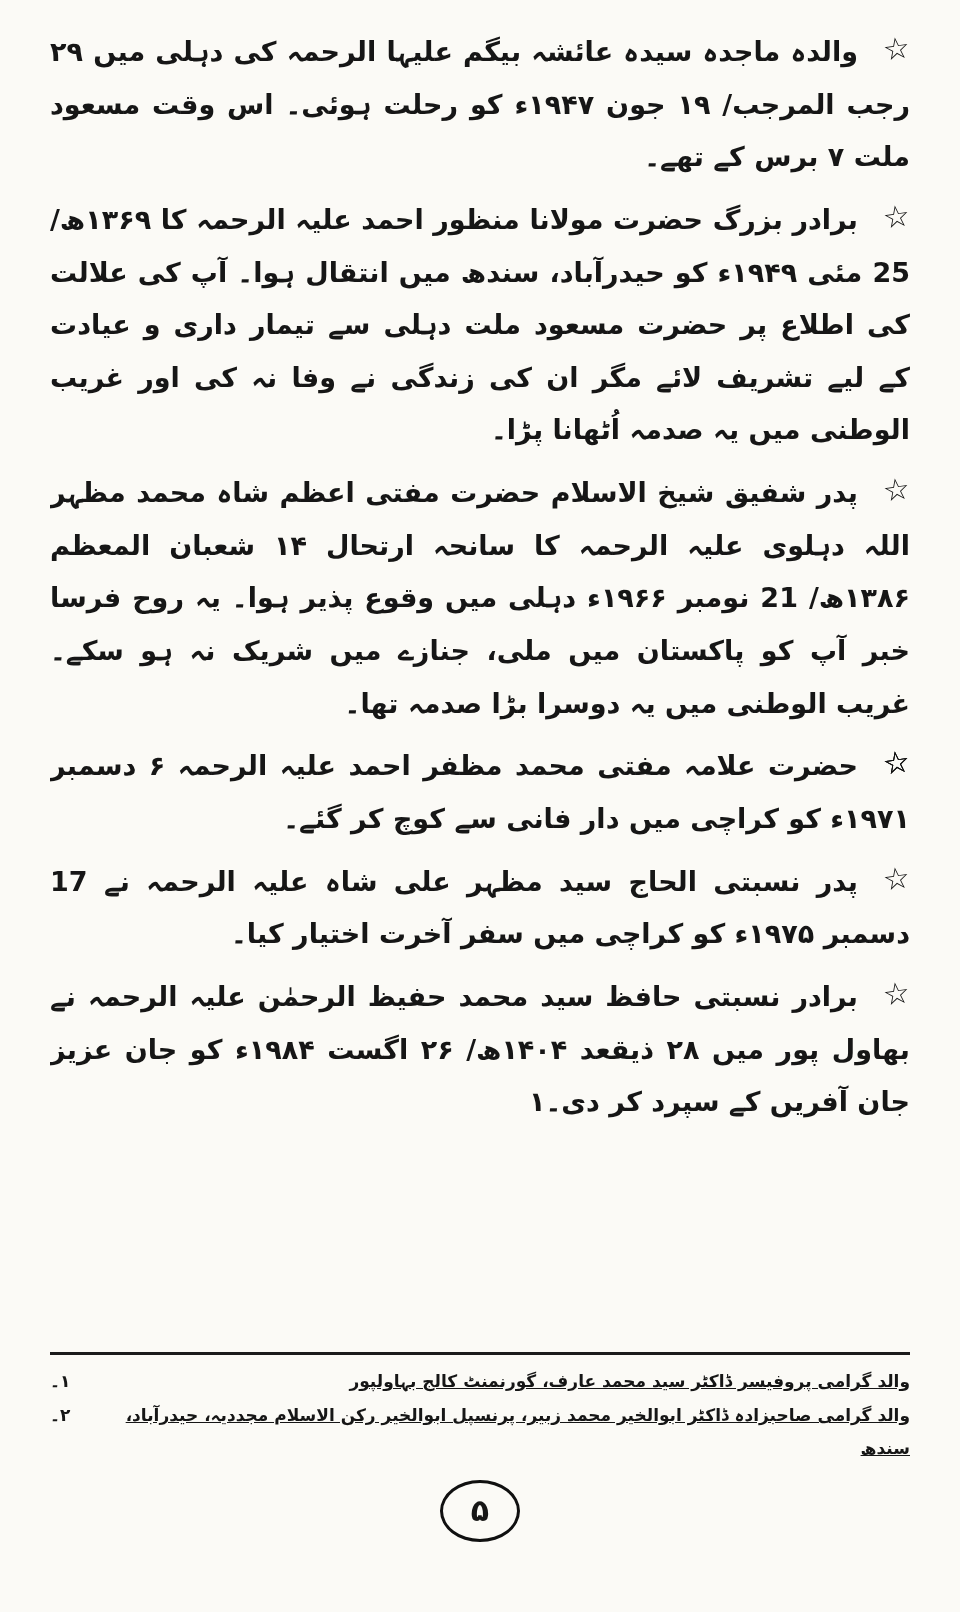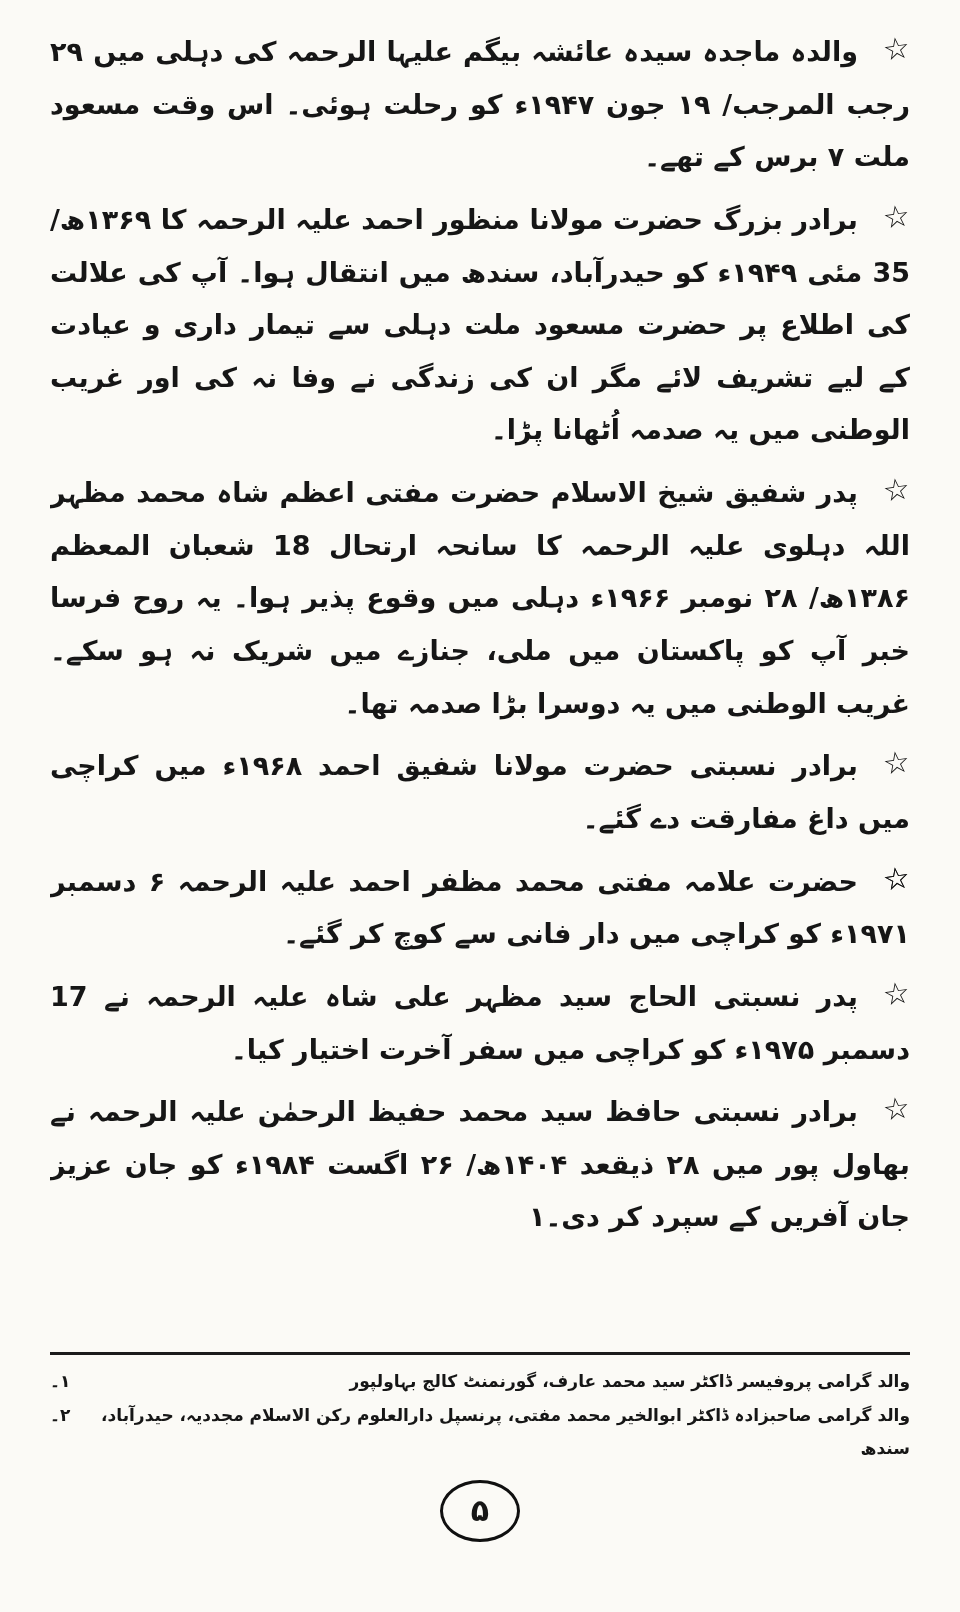--- a/index.html
+++ b/index.html
@@ -69,20 +69,21 @@
     margin-bottom: 2px;
   }
   .fn-num {
     flex: 0 0 auto;
     direction: rtl;
   }
   .fn-text {
     flex: 1 1 auto;
     direction: rtl;
     text-align: right;
+    text-decoration: underline;
   }
   .pageno-wrap {
     position: absolute;
     left: 0;
     right: 0;
     top: 1480px;
     text-align: center;
   }
   .pageno {
     display: inline-block;
@@ -103,31 +104,30 @@
 
   <main class="content">
 
     <div class="para">
       <span class="star">☆</span>
       <span>والدہ ماجدہ سیدہ عائشہ بیگم علیہا الرحمہ کی دہلی میں ۲۹ رجب المرجب/ ۱۹ جون ۱۹۴۷ء کو رحلت ہوئی۔ اس وقت مسعود ملت ۷ برس کے تھے۔</span>
     </div>
 
     <div class="para">
       <span class="star">☆</span>
-      <span>برادر بزرگ حضرت مولانا منظور احمد علیہ الرحمہ کا ۱۳۶۹ھ/ 35 مئی ۱۹۴۹ء کو حیدرآباد، سندھ میں انتقال ہوا۔ آپ کی علالت کی اطلاع پر حضرت مسعود ملت دہلی سے تیمار داری و عیادت کے لیے تشریف لائے مگر ان کی زندگی نے وفا نہ کی اور غریب الوطنی میں یہ صدمہ اُٹھانا پڑا۔</span>
+      <span>برادر بزرگ حضرت مولانا منظور احمد علیہ الرحمہ کا ۱۳۶۹ھ/ 25 مئی ۱۹۴۹ء کو حیدرآباد، سندھ میں انتقال ہوا۔ آپ کی علالت کی اطلاع پر حضرت مسعود ملت دہلی سے تیمار داری و عیادت کے لیے تشریف لائے مگر ان کی زندگی نے وفا نہ کی اور غریب الوطنی میں یہ صدمہ اُٹھانا پڑا۔</span>
     </div>
 
     <div class="para">
       <span class="star">☆</span>
-      <span>پدر شفیق شیخ الاسلام حضرت مفتی اعظم شاہ محمد مظہر اللہ دہلوی علیہ الرحمہ کا سانحہ ارتحال 18 شعبان المعظم ۱۳۸۶ھ/ ۲۸ نومبر ۱۹۶۶ء دہلی میں وقوع پذیر ہوا۔ یہ روح فرسا خبر آپ کو پاکستان میں ملی، جنازے میں شریک نہ ہو سکے۔ غریب الوطنی میں یہ دوسرا بڑا صدمہ تھا۔</span>
+      <span>پدر شفیق شیخ الاسلام حضرت مفتی اعظم شاہ محمد مظہر اللہ دہلوی علیہ الرحمہ کا سانحہ ارتحال ۱۴ شعبان المعظم ۱۳۸۶ھ/ 21 نومبر ۱۹۶۶ء دہلی میں وقوع پذیر ہوا۔ یہ روح فرسا خبر آپ کو پاکستان میں ملی، جنازے میں شریک نہ ہو سکے۔ غریب الوطنی میں یہ دوسرا بڑا صدمہ تھا۔</span>
     </div>
 
     <div class="para">
       <span class="star">☆</span>
-      <span>برادر نسبتی حضرت مولانا شفیق احمد ۱۹۶۸ء میں کراچی میں داغ مفارقت دے گئے۔</span>
     </div>
 
     <div class="para">
       <span class="star">☆</span>
     </div>
 
     <div class="para">
       <span class="star">☆</span>
       <span>حضرت علامہ مفتی محمد مظفر احمد علیہ الرحمہ ۶ دسمبر ۱۹۷۱ء کو کراچی میں دار فانی سے کوچ کر گئے۔</span>
     </div>
@@ -147,21 +147,21 @@
   <footer class="footer">
     <hr class="footnote-rule">
 
     <div class="footnote">
       <span class="fn-num">۱۔</span>
       <span class="fn-text">والد گرامی پروفیسر ڈاکٹر سید محمد عارف، گورنمنٹ کالج بہاولپور</span>
     </div>
 
     <div class="footnote">
       <span class="fn-num">۲۔</span>
-      <span class="fn-text">والد گرامی صاحبزادہ ڈاکٹر ابوالخیر محمد مفتی، پرنسپل دارالعلوم رکن الاسلام مجددیہ، حیدرآباد، سندھ</span>
+      <span class="fn-text">والد گرامی صاحبزادہ ڈاکٹر ابوالخیر محمد زبیر، پرنسپل ابوالخیر رکن الاسلام مجددیہ، حیدرآباد، سندھ</span>
     </div>
   </footer>
 
   <div class="pageno-wrap">
     <span class="pageno">۵</span>
   </div>
 
 </div>
 
 </body></html>

